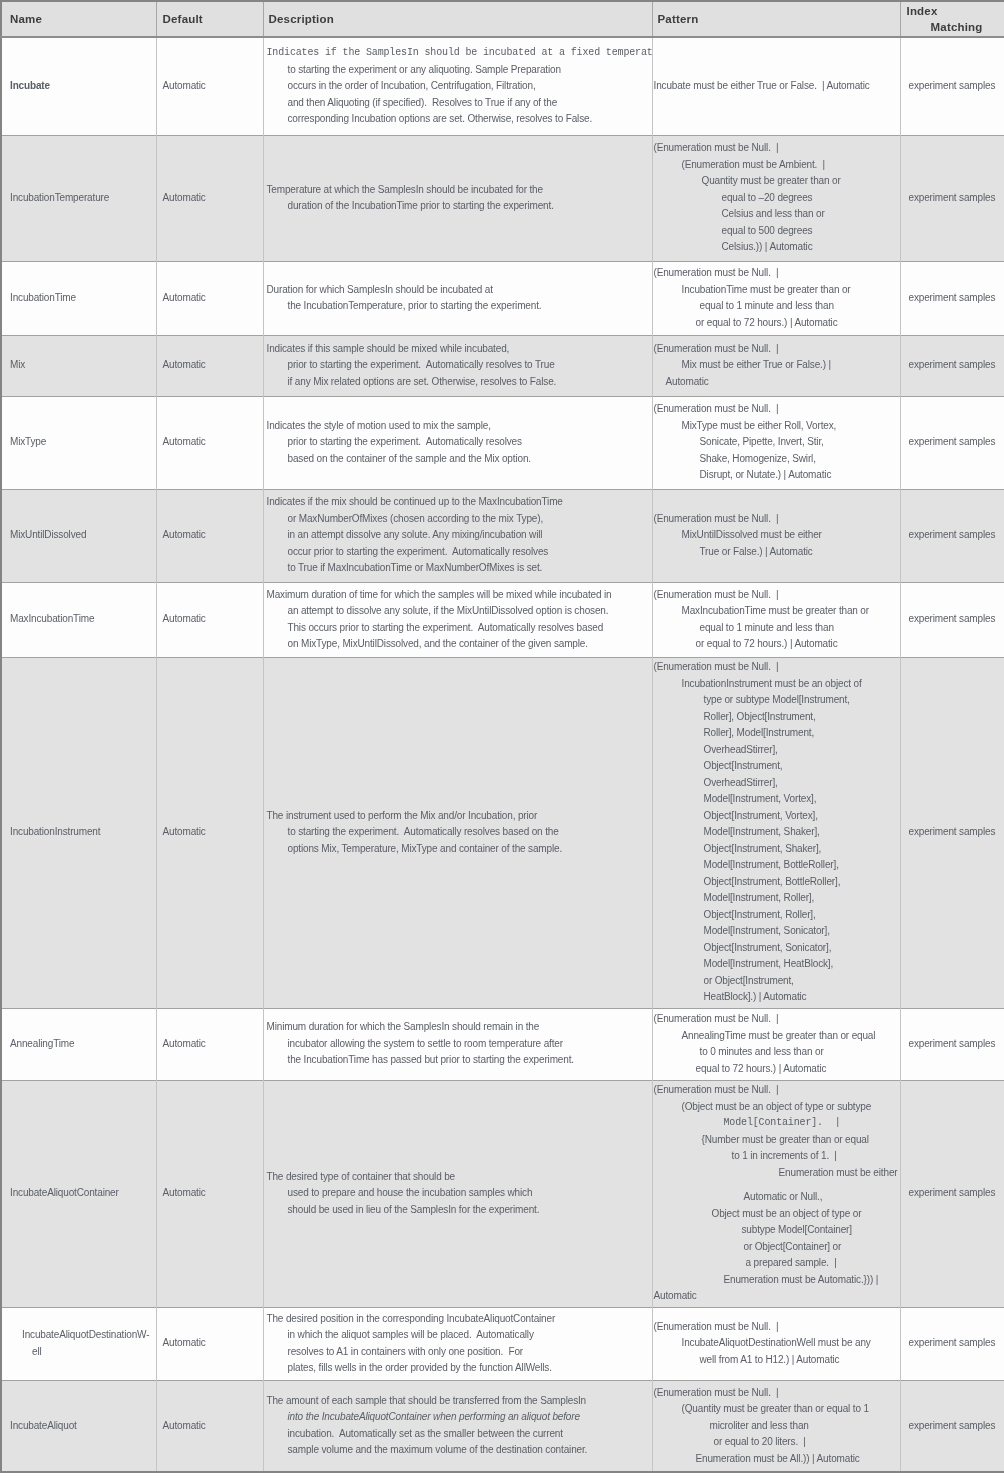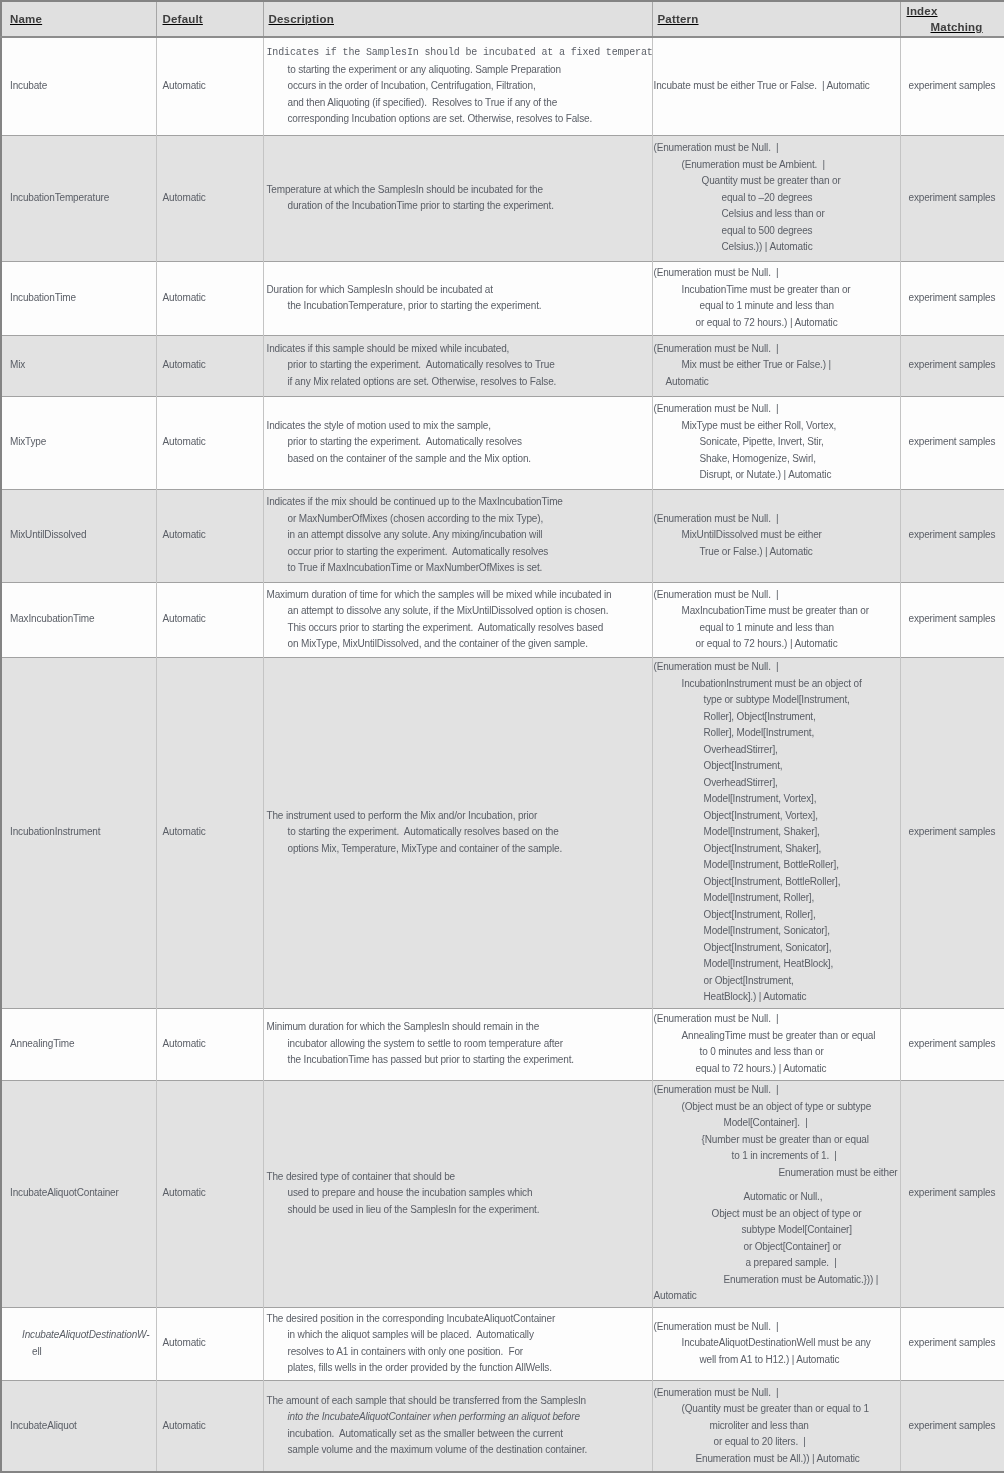--- a/index.html
+++ b/index.html
@@ -13,21 +13,21 @@
     border-collapse: collapse;
     table-layout: fixed;
     border: 2px solid #848484;
   }
   #paramTable th, #paramTable td {
     overflow: hidden;
     vertical-align: middle;
     box-sizing: border-box;
   }
   
-  #paramTable thead tr { height: 33px; text-decoration: underline; }
+  #paramTable thead tr { height: 33px; }
   #paramTable th {
     background: #e0e0e0;
     border-left: 1px solid #a6a6a6;
     border-bottom: 2px solid #8d8d8d;
     text-align: left;
     font-size: 11.5px;
     font-weight: 700;
     color: #3d3d3d;
     letter-spacing: 0.2px;
   }
@@ -95,21 +95,21 @@
       </th>
       <th class="pad-default">
         <div class="hdr-ln">Index</div>
         <div class="hdr-ln" style="padding-left:24px">Matching</div>
       </th>
     </tr>
   </thead>
   <tbody>
       <tr>
         <td class="pad-name">
-          <div class="ln" style="padding-left: 0px;">Incubate</div>
+          <div class="ln" style="padding-left: 0px; font-weight: bold;">Incubate</div>
         </td>
         <td class="pad-default">
           <div class="ln" style="padding-left: 0px;">Automatic</div>
         </td>
         <td class="pad-desc">
           <div class="ln" style="padding-left: 0px; font-family: Liberation Mono, monospace;">Indicates if the SamplesIn should be incubated at a fixed temperature prior</div>
           <div class="ln" style="padding-left: 21px;">to starting the experiment or any aliquoting. Sample Preparation</div>
           <div class="ln" style="padding-left: 21px;">occurs in the order of Incubation, Centrifugation, Filtration,</div>
           <div class="ln" style="padding-left: 21px;">and then Aliquoting (if specified).  Resolves to True if any of the</div>
           <div class="ln" style="padding-left: 21px;">corresponding Incubation options are set. Otherwise, resolves to False.</div>
@@ -325,39 +325,39 @@
           <div class="ln" style="padding-left: 0px;">Automatic</div>
         </td>
         <td class="pad-desc">
           <div class="ln" style="padding-left: 0px;">The desired type of container that should be</div>
           <div class="ln" style="padding-left: 21px;">used to prepare and house the incubation samples which</div>
           <div class="ln" style="padding-left: 21px;">should be used in lieu of the SamplesIn for the experiment.</div>
         </td>
         <td class="pad-pattern">
           <div class="ln" style="padding-left: 0px;">(Enumeration must be Null.  |</div>
           <div class="ln" style="padding-left: 28px;">(Object must be an object of type or subtype</div>
-          <div class="ln" style="padding-left: 70px;">Model[Container].  |</div>
+          <div class="ln" style="padding-left: 70px; font-family: Liberation Mono, monospace;">Model[Container].  |</div>
           <div class="ln" style="padding-left: 48px;">{Number must be greater than or equal</div>
           <div class="ln" style="padding-left: 78px;">to 1 in increments of 1.  |</div>
           <div class="ln" style="padding-left: 70px; text-align: right;">Enumeration must be either</div>
           <div class="ln" style="padding-left: 90px; margin-top: 8px;">Automatic or Null.,</div>
           <div class="ln" style="padding-left: 58px;">Object must be an object of type or</div>
           <div class="ln" style="padding-left: 88px;">subtype Model[Container]</div>
           <div class="ln" style="padding-left: 90px;">or Object[Container] or</div>
           <div class="ln" style="padding-left: 92px;">a prepared sample.  |</div>
           <div class="ln" style="padding-left: 70px;">Enumeration must be Automatic.})) |</div>
           <div class="ln" style="padding-left: 0px;">Automatic</div>
         </td>
         <td class="pad-index">
           <div class="ln" style="padding-left: 0px;">experiment samples</div>
         </td>
       </tr>
       <tr>
         <td class="pad-name">
-          <div class="ln" style="padding-left: 12px; font-style: italic;">IncubateAliquotDestinationW-</div>
+          <div class="ln" style="padding-left: 12px;">IncubateAliquotDestinationW-</div>
           <div class="ln" style="padding-left: 22px;">ell</div>
         </td>
         <td class="pad-default">
           <div class="ln" style="padding-left: 0px;">Automatic</div>
         </td>
         <td class="pad-desc">
           <div class="ln" style="padding-left: 0px;">The desired position in the corresponding IncubateAliquotContainer</div>
           <div class="ln" style="padding-left: 21px;">in which the aliquot samples will be placed.  Automatically</div>
           <div class="ln" style="padding-left: 21px;">resolves to A1 in containers with only one position.  For</div>
           <div class="ln" style="padding-left: 21px;">plates, fills wells in the order provided by the function AllWells.</div>

